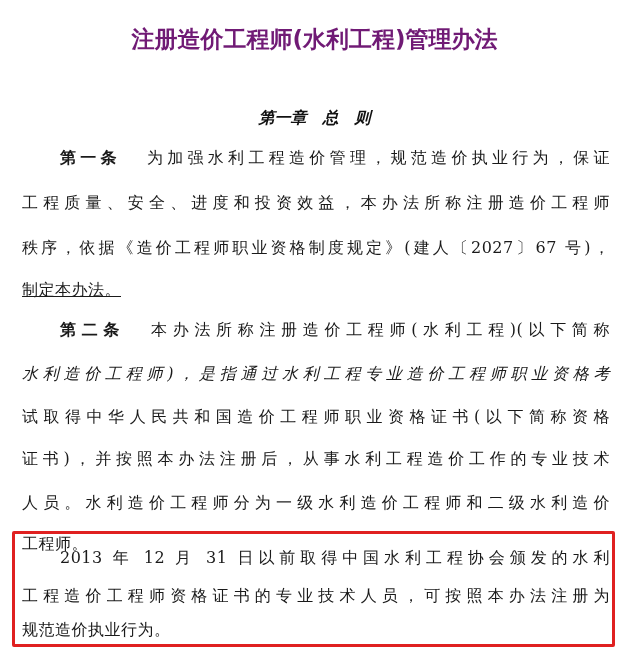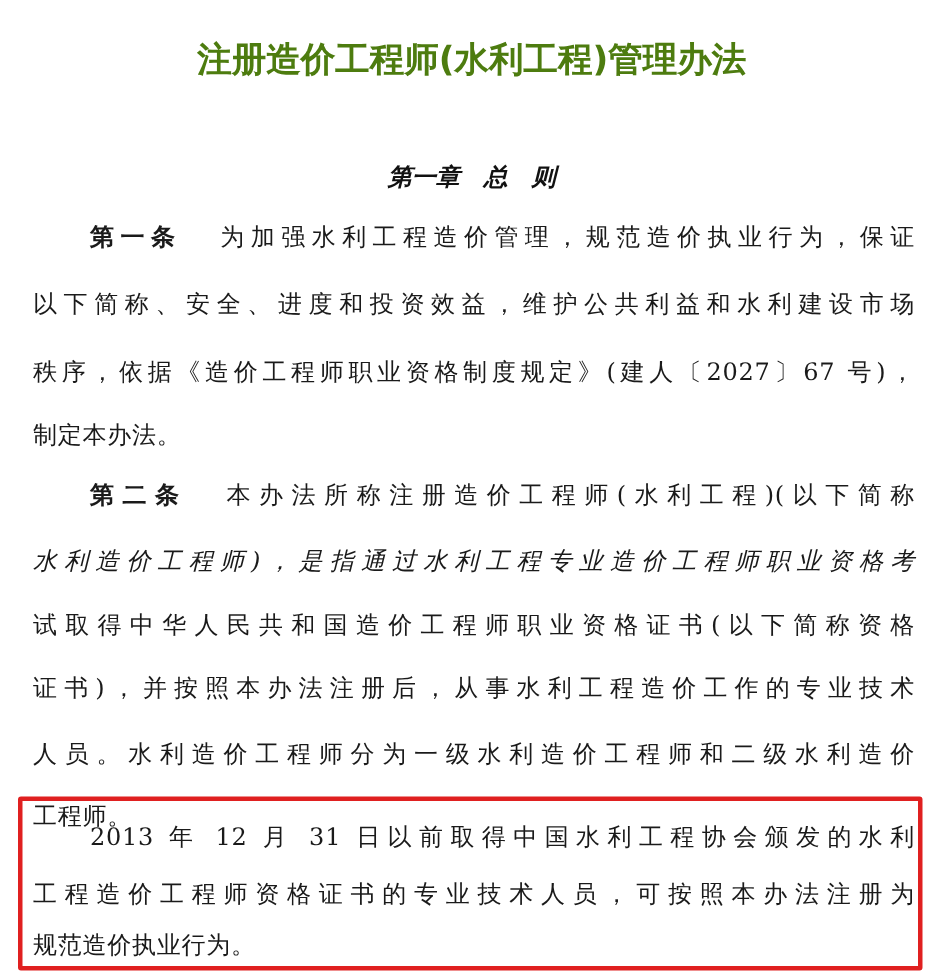--- a/index.html
+++ b/index.html
@@ -1,20 +1,20 @@
 <!DOCTYPE html>
 <html><head>
 <meta charset="utf-8">
 <style>
   html, body { margin: 0; padding: 0; background: #ffffff; }
   body { width: 629px; height: 649px; position: relative; overflow: hidden;
          font-family: "DejaVu Serif", "Liberation Serif", serif; color: #1a1a1a; }
   .title { position: absolute; left: 0; width: 629px; top: 24px; text-align: center;
            font-family: "DejaVu Sans", "Liberation Sans", sans-serif; font-weight: bold;
-           font-size: 23px; letter-spacing: 0px; color: #4d7c0f; }
+           font-size: 23px; letter-spacing: 0px; color: #701a75; }
   .chapter { position: absolute; left: 0; width: 629px; top: 108px; text-align: center;
              font-family: "DejaVu Sans", "Liberation Sans", sans-serif; font-weight: bold;
              font-size: 16px; color: #111; word-spacing: 10px; font-style: italic; }
   .line { position: absolute; left: 22px; width: 588px; font-size: 16px;
           white-space: nowrap; text-align: justify; text-align-last: justify; letter-spacing: 0.5px; }
   .line.short { text-align-last: left; }
   .indent { padding-left: 38px; width: 550px; }
   .bold { font-family: "DejaVu Sans", "Liberation Sans", sans-serif; font-weight: bold; margin-right: 26px; }
   .highlight-box { position: absolute; left: 12px; top: 531px; width: 597px; height: 110px;
                    border: 3px solid #e02020; border-radius: 2px; }
@@ -22,23 +22,23 @@
 </head>
 <body>
 
 <div>
   <div class="title">注册造价工程师(水利工程)管理办法</div>
   <div class="chapter">第一章　总　则</div>
 
   <div class="line indent" style="top:148px;">
     <span class="bold">第一条</span><span>为加强水利工程造价管理，规范造价执业行为，保证</span>
   </div>
-  <div class="line" style="top:193px;">以下简称、安全、进度和投资效益，维护公共利益和水利建设市场</div>
+  <div class="line" style="top:193px;">工程质量、安全、进度和投资效益，本办法所称注册造价工程师</div>
   <div class="line" style="top:238px;">秩序，依据《造价工程师职业资格制度规定》(建人〔2027〕67 号)，</div>
-  <div class="line short" style="top:280px;">制定本办法。</div>
+  <div class="line short" style="top:280px;text-decoration:underline;">制定本办法。</div>
 
   <div class="line indent" style="top:320px;">
     <span class="bold">第二条</span><span>本办法所称注册造价工程师(水利工程)(以下简称</span>
   </div>
   <div class="line" style="top:364px;font-style:italic;">水利造价工程师)，是指通过水利工程专业造价工程师职业资格考</div>
   <div class="line" style="top:407px;">试取得中华人民共和国造价工程师职业资格证书(以下简称资格</div>
   <div class="line" style="top:449px;">证书)，并按照本办法注册后，从事水利工程造价工作的专业技术</div>
   <div class="line" style="top:493px;">人员。水利造价工程师分为一级水利造价工程师和二级水利造价</div>
 
   <div class="line short" style="top:535px; top:534px;">工程师。</div>

